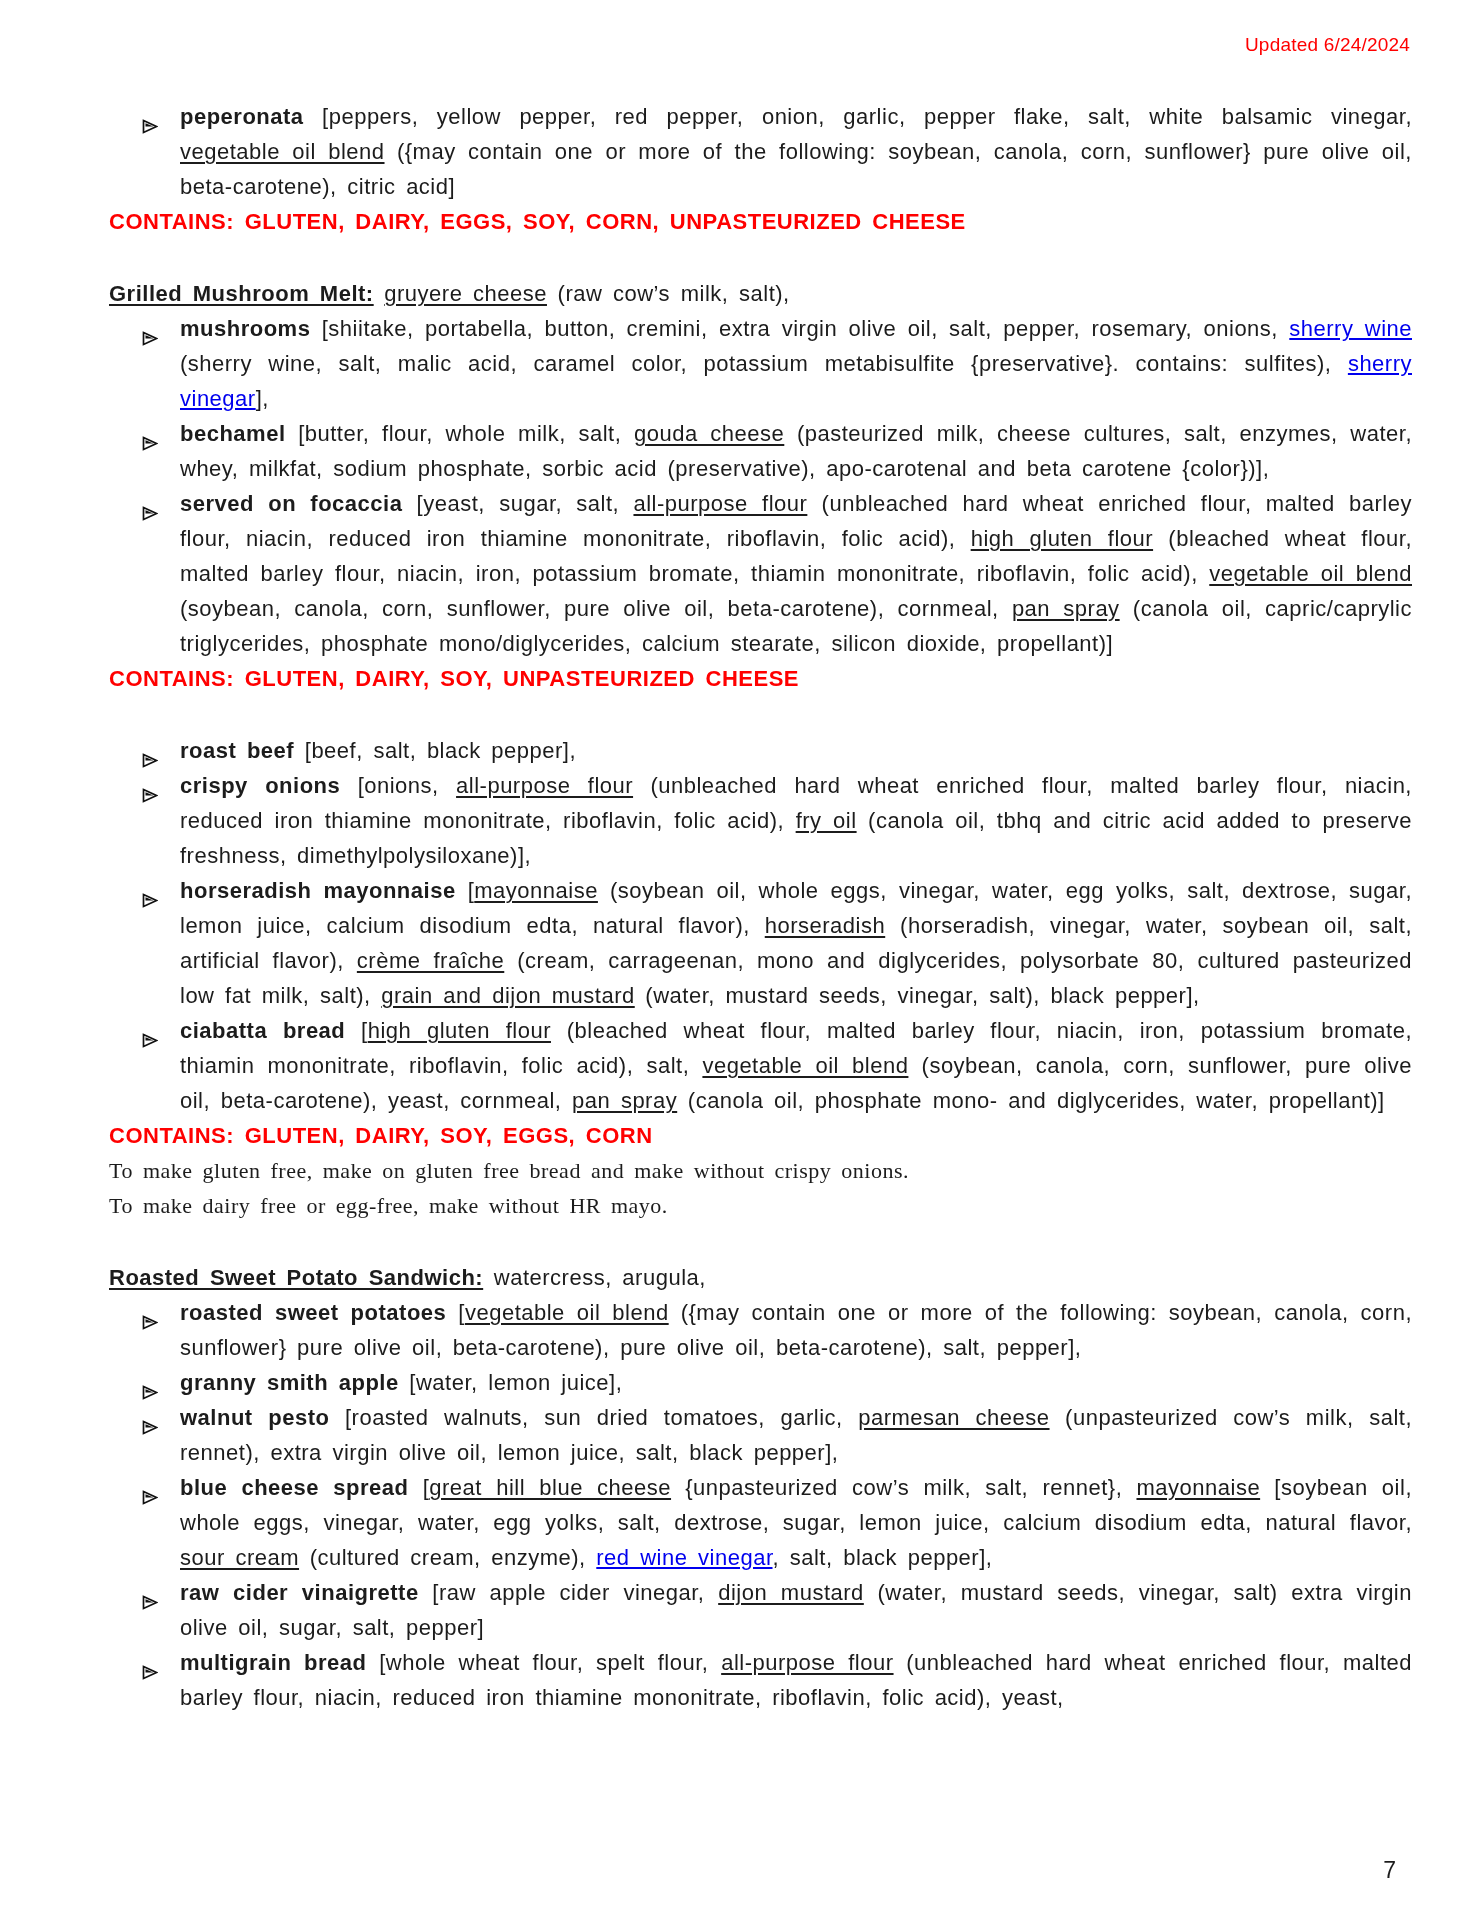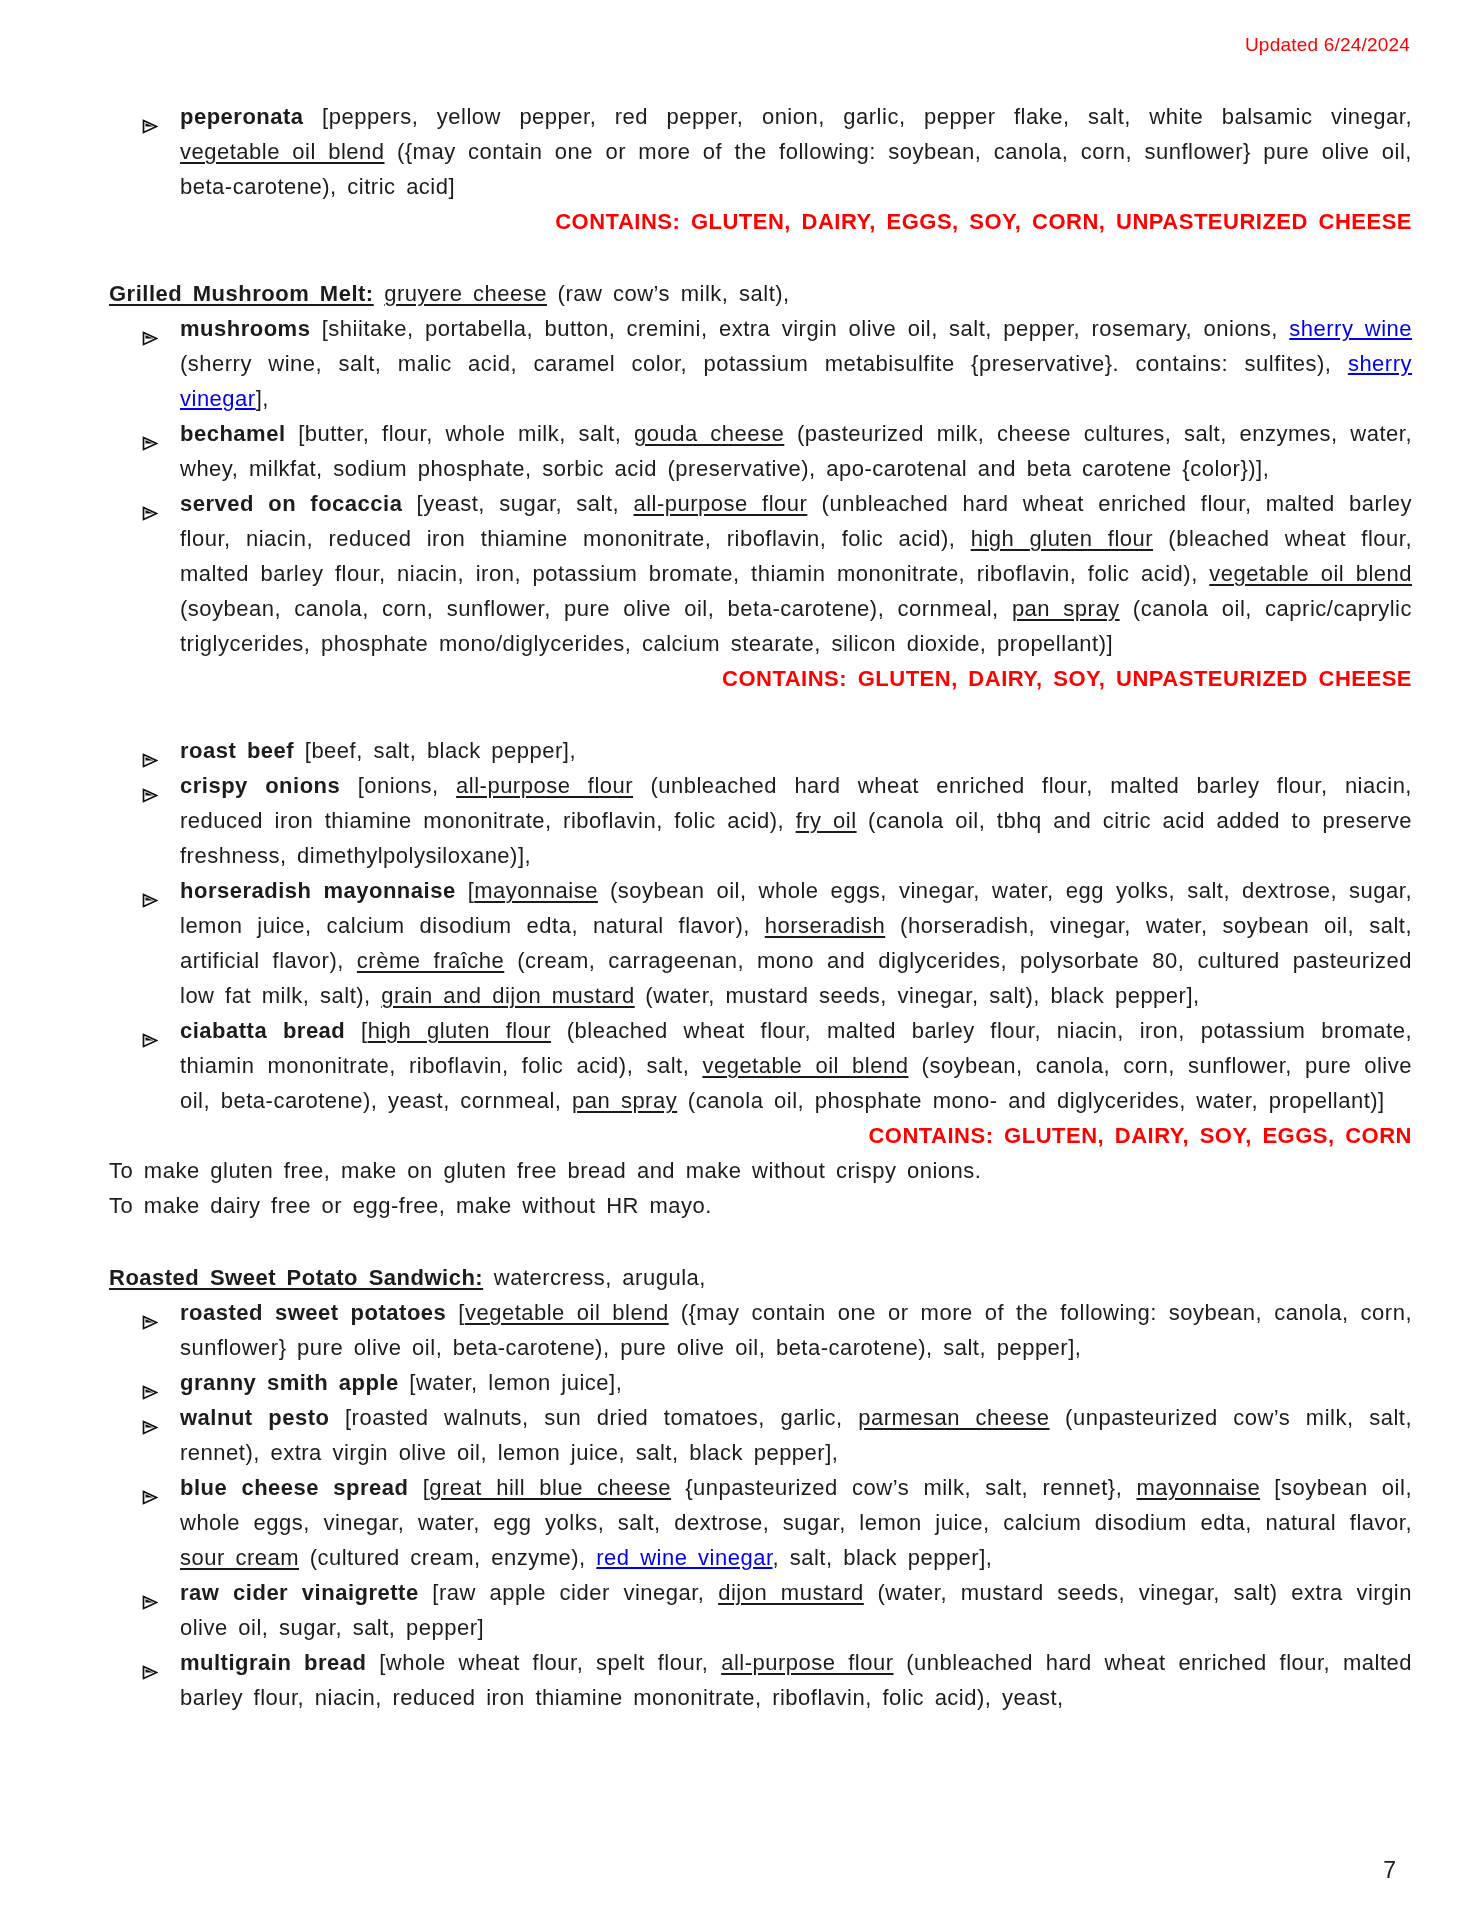--- a/index.html
+++ b/index.html
@@ -50,23 +50,23 @@
     left:33px;top:10px;
     width:16px;height:15px;
     display:inline-block;
   }
   .seg-b{font-weight:bold;text-align:center;}
   .seg-u{text-decoration:underline;text-decoration-thickness:2px;text-underline-offset:3px;}
   .seg-l{color:var(--link);text-decoration:underline;}
   .contains{
     color:var(--red);
     font-weight:bold;
-    text-align:right;
+    text-align:left;
   }
-  .note{text-align:left;}
+  .note{text-align:left;font-family:Liberation Serif, serif;}
   .page-number{
     position:absolute;
     right:88px;bottom:36px;
     font-size:23px;
     color:var(--ink);
   }
 </style>
 </head>
 <body>
 

